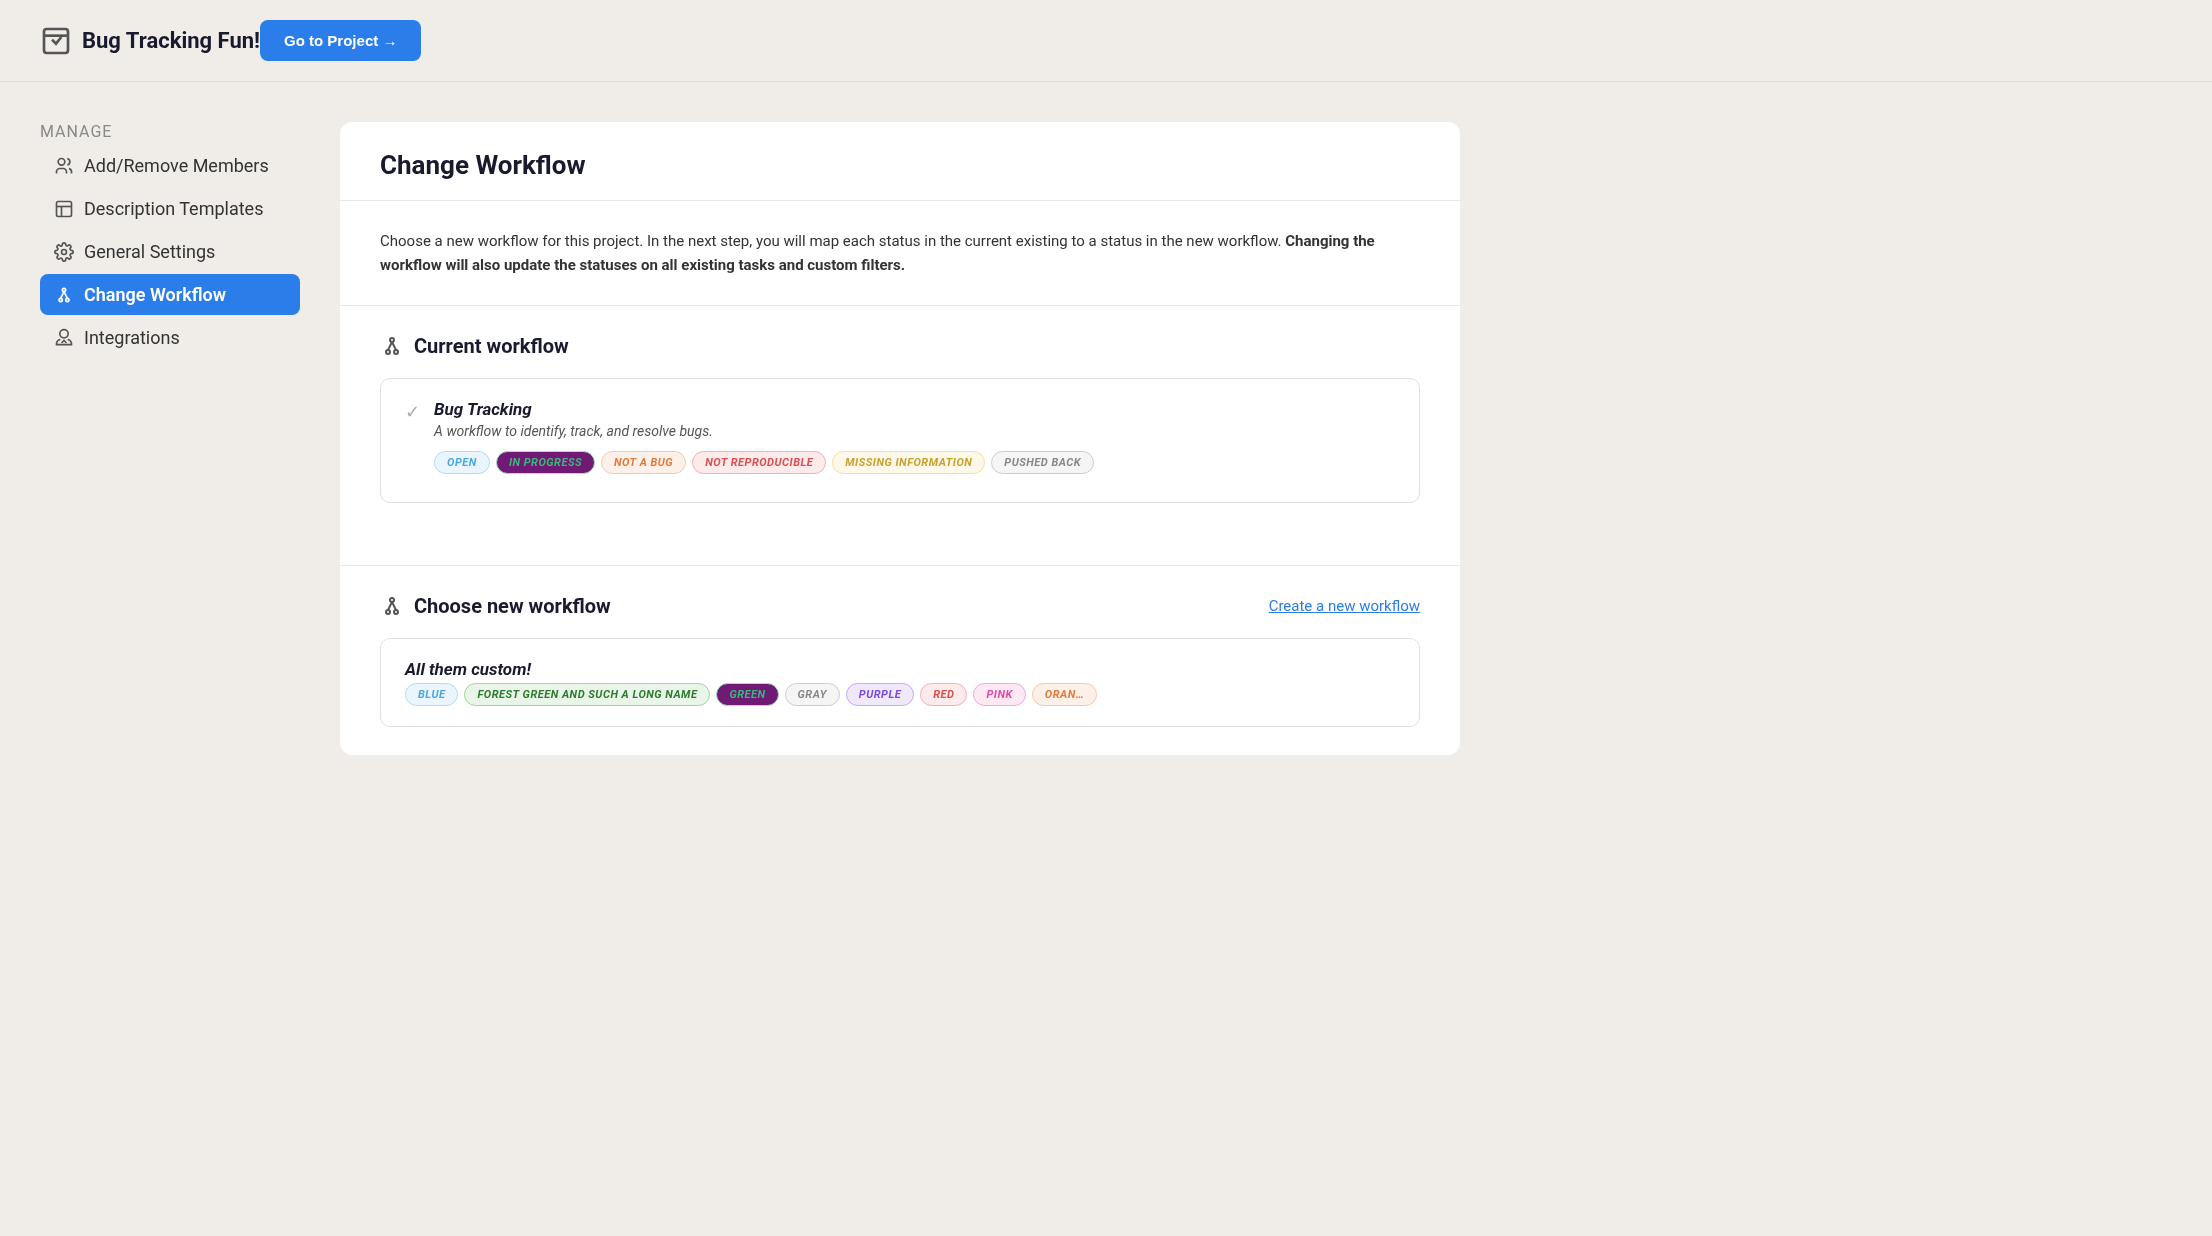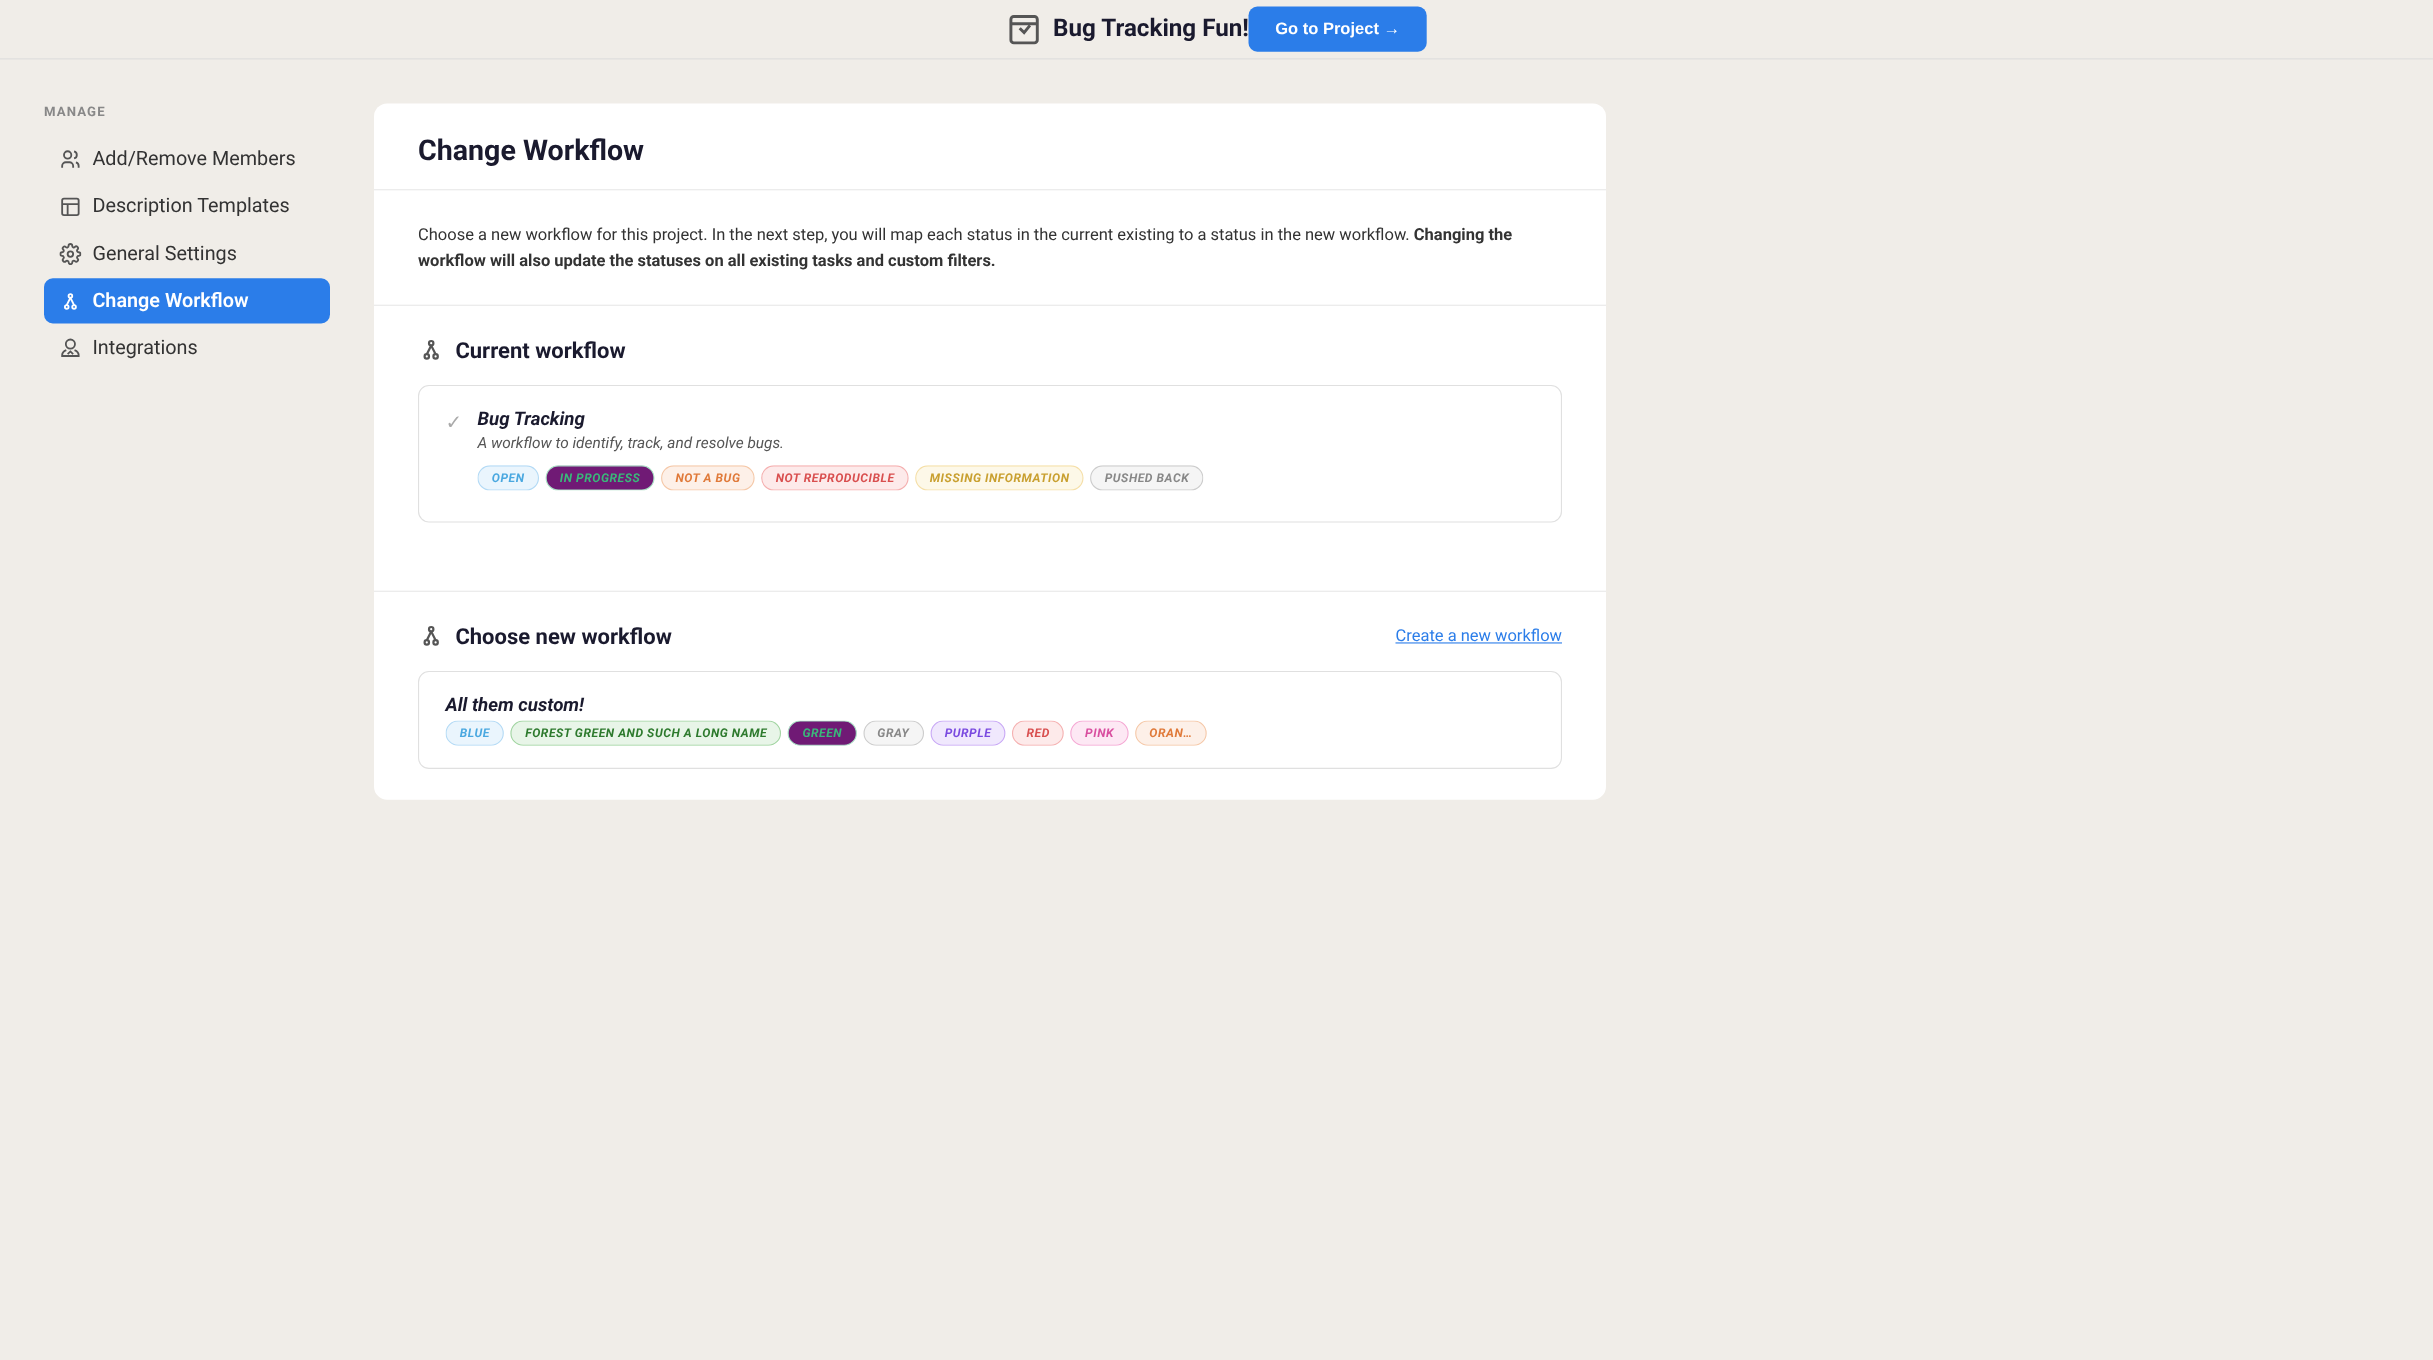--- a/index.html
+++ b/index.html
@@ -7,22 +7,22 @@
       font-family: -apple-system, BlinkMacSystemFont, 'Segoe UI', Roboto, sans-serif;
       background: #f0ede8;
       color: #1a1a2e;
       min-height: 100vh;
     }
 
     
     .header {
       display: flex;
       align-items: center;
-      justify-content: center;
-      padding: 6px 40px;
+      justify-content: flex-start;
+      padding: 20px 40px;
       background: #f0ede8;
       border-bottom: 1px solid #ddd;
     }
     .header-left {
       display: flex;
       align-items: center;
       gap: 10px;
     }
     .header-logo-icon {
       width: 32px;
@@ -55,26 +55,26 @@
       gap: 40px;
       max-width: 1500px;
     }
 
     
     .sidebar {
       min-width: 260px;
       max-width: 280px;
     }
     .sidebar-section-label {
-      font-size: 12px;
-      font-weight: 700;
+      font-size: 16px;
+      font-weight: 400;
       color: #888;
       letter-spacing: 1px;
       text-transform: uppercase;
-      margin-bottom: 16px;
+      margin-bottom: 4px;
     }
     .sidebar-item {
       display: flex;
       align-items: center;
       gap: 10px;
       padding: 10px 14px;
       border-radius: 8px;
       cursor: pointer;
       font-size: 18px;
       color: #333;

